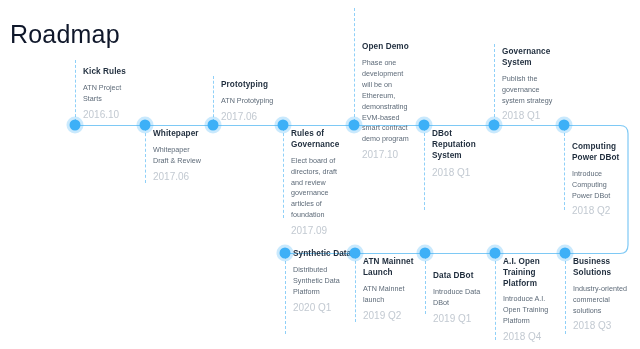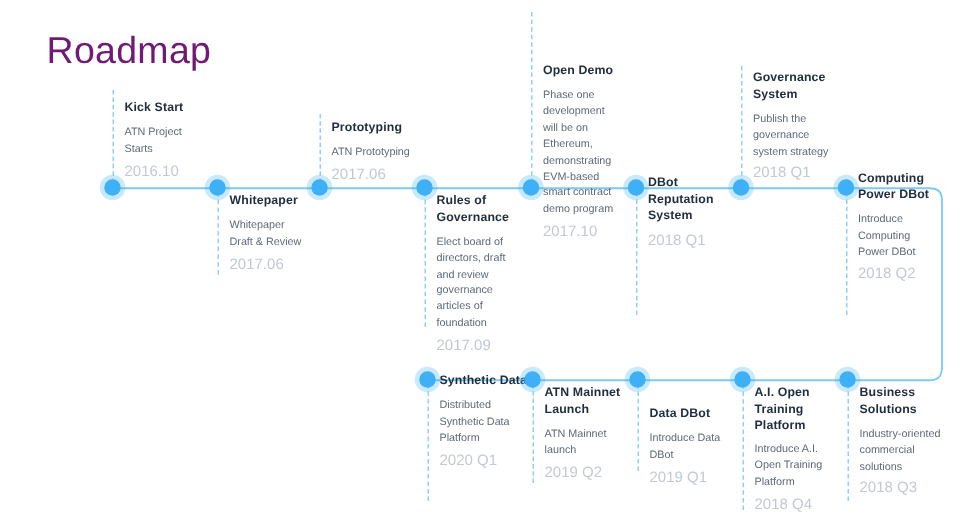--- a/index.html
+++ b/index.html
@@ -17,26 +17,26 @@
 
   #roadmap-root {
     position: relative;
     width: 640px;
     height: 349px;
   }
 
   
   .page-title {
     position: absolute;
-    left: 31px;
+    left: 10px;
     top: 22px;
     font-size: 25px;
     font-weight: 400;
     letter-spacing: 0.2px;
-    color: #701a75;
+    color: #0f172a;
     line-height: 1;
   }
 
   
   .rail-svg {
     position: absolute;
     left: 0;
     top: 0;
     width: 640px;
     height: 349px;
@@ -102,21 +102,21 @@
 
   <div class="page-title">Roadmap</div>
 
   <svg class="rail-svg" viewBox="0 0 640 349" xmlns="http://www.w3.org/2000/svg">
 
     <path d="M 75 125.5 L 620 125.5 Q 628 125.5 628 133.5 L 628 245 Q 628 253.5 620 253.5 L 285 253.5" fill="none" stroke="#7ec9f5" stroke-width="1.2"></path>
   </svg>
 
   <div class="stem" style="left:75px; top:60px; height:62px;"></div>
   <div class="card" style="left:83px; top:67px;">
-    <div class="card-title">Kick Start</div>
+    <div class="card-title">Kick Rules</div>
     <div class="card-desc">ATN Project
 Starts</div>
     <div class="card-date">2016.10</div>
   </div>
   <div class="node" style="left:75px; top:125px;"></div>
 
   <div class="stem" style="left:145px; top:128px; height:55px;"></div>
   <div class="card" style="left:153px; top:129px;">
     <div class="card-title">Whitepaper</div>
     <div class="card-desc">Whitepaper
@@ -155,38 +155,38 @@
 Ethereum,
 demonstrating
 EVM-based
 smart contract
 demo program</div>
     <div class="card-date">2017.10</div>
   </div>
   <div class="node" style="left:354px; top:125px;"></div>
 
   <div class="stem" style="left:424px; top:128px; height:82px;"></div>
-  <div class="card" style="left:432px; top:117px;">
+  <div class="card" style="left:432px; top:129px;">
     <div class="card-title">DBot Reputation System</div>
     <div class="card-date">2018 Q1</div>
   </div>
   <div class="node" style="left:424px; top:125px;"></div>
 
   <div class="stem" style="left:494px; top:44px; height:78px;"></div>
   <div class="card" style="left:502px; top:47px;">
     <div class="card-title">Governance System</div>
     <div class="card-desc">Publish the
 governance
 system strategy</div>
     <div class="card-date">2018 Q1</div>
   </div>
   <div class="node" style="left:494px; top:125px;"></div>
 
   <div class="stem" style="left:564px; top:128px; height:82px;"></div>
-  <div class="card" style="left:572px; top:114px;">
+  <div class="card" style="left:572px; top:142px;">
     <div class="card-title">Computing Power DBot</div>
     <div class="card-desc">Introduce
 Computing
 Power DBot</div>
     <div class="card-date">2018 Q2</div>
   </div>
   <div class="node" style="left:564px; top:125px;"></div>
 
   <div class="stem" style="left:285px; top:256px; height:78px;"></div>
   <div class="card" style="left:293px; top:249px;">

